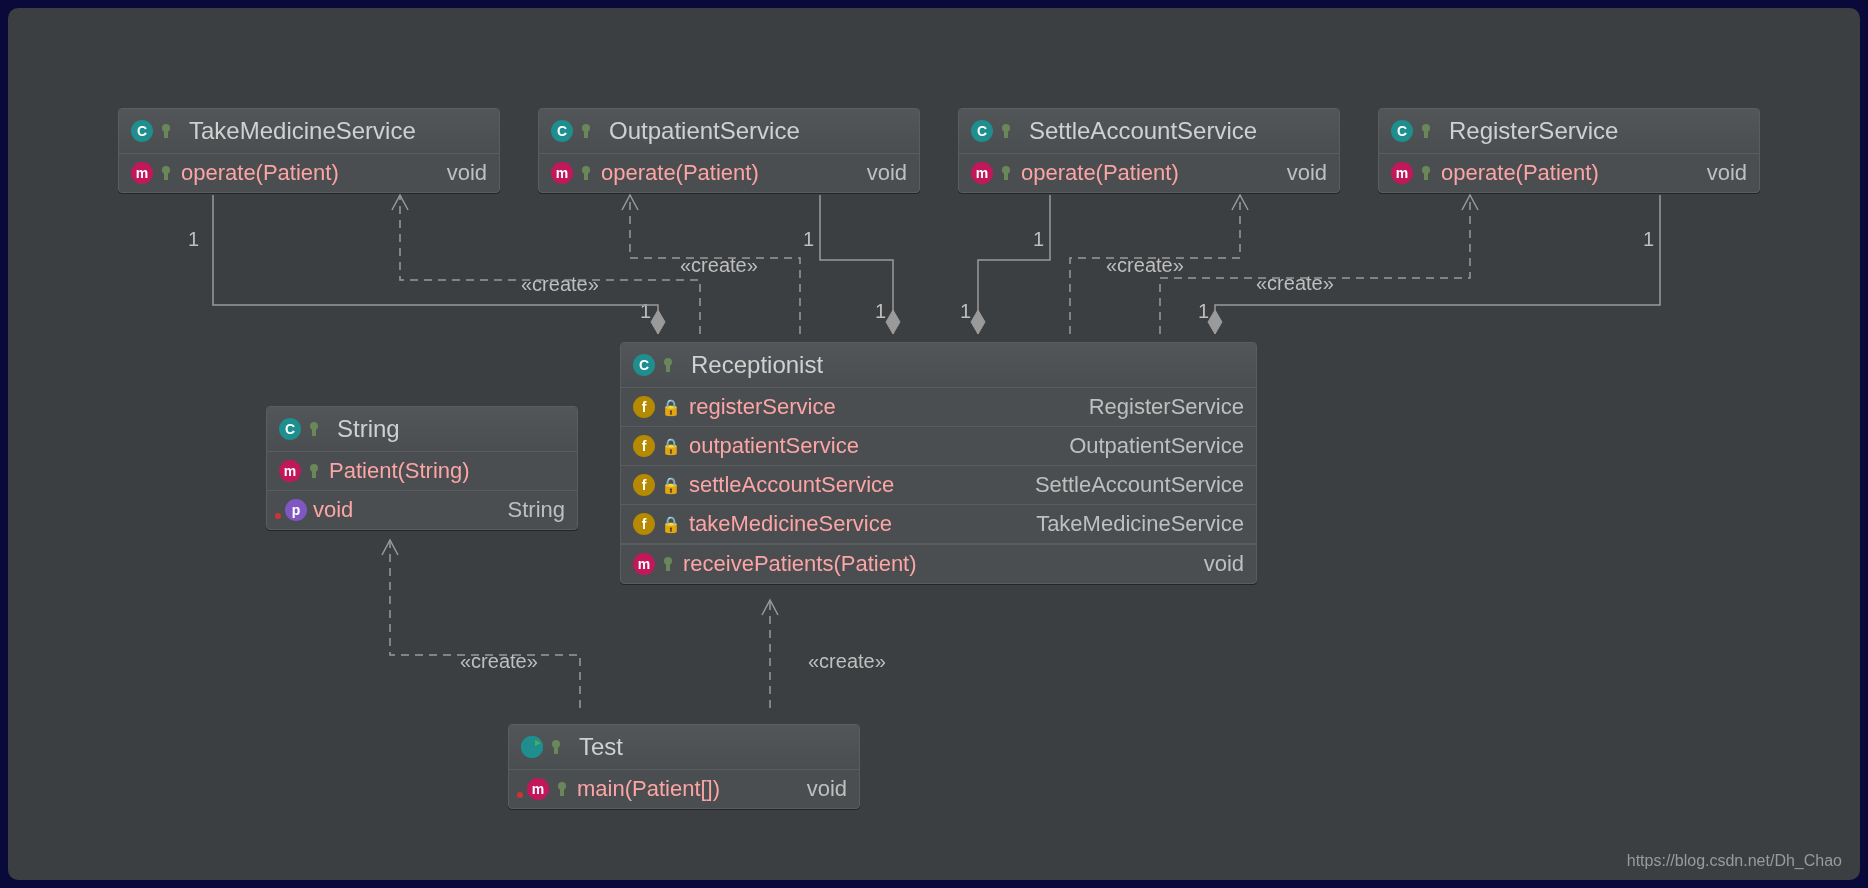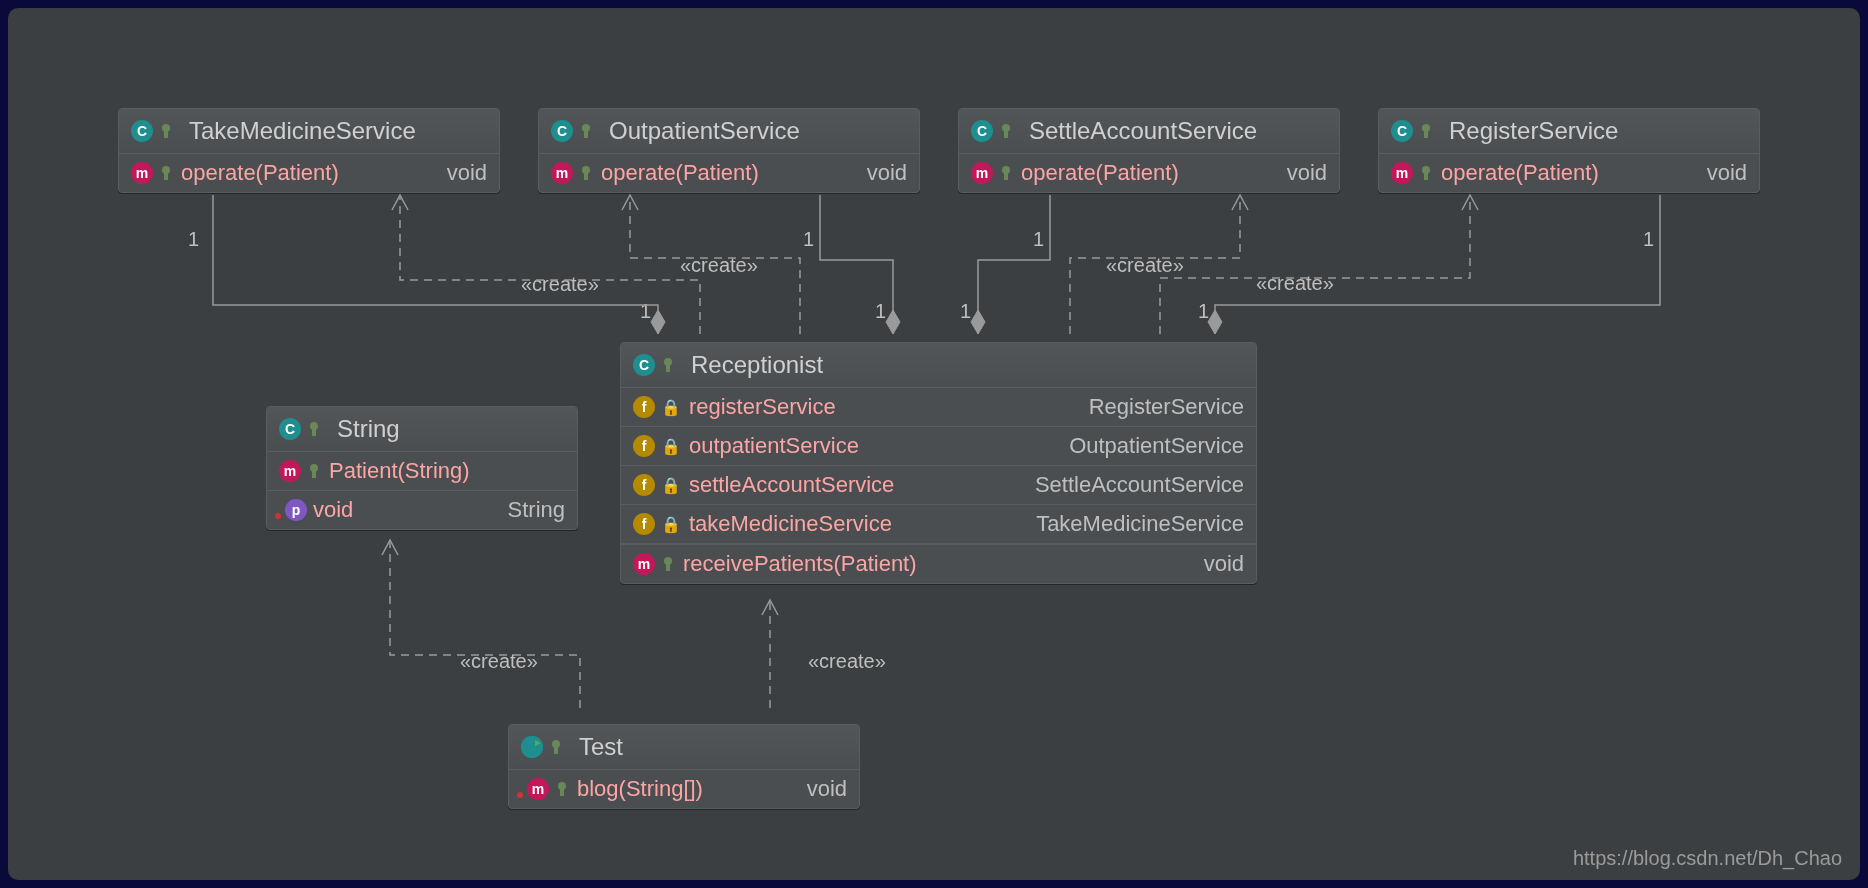--- a/index.html
+++ b/index.html
@@ -18,21 +18,21 @@
     top: 8px;
     width: 1852px;
     height: 872px;
     background: #3c3f41;
     border-radius: 10px;
   }
   .watermark {
     position: absolute;
     right: 18px;
     bottom: 10px;
-    font-size: 20px;
+    font-size: 16px;
     color: #9a9a9a;
   }
   .class-box {
     position: absolute;
     background: #4b4e50;
     border: 1px solid #5a5d5f;
     border-radius: 4px;
     box-shadow: 0 1px 0 rgba(0,0,0,0.4);
   }
   .class-header {
@@ -261,21 +261,21 @@
             <polygon points="14,4 20,7 14,10" fill="#4caf50"></polygon>
           </svg>
       </span>
       <span class="pub"></span>
       <span class="class-name">Test</span>
     </div>
     <div class="class-row">
       <span class="dot-mark"></span>
       <span class="icon icon-m">m</span>
       <span class="pub"></span>
-      <span class="member">blog(String[])</span>
+      <span class="member">main(Patient[])</span>
       <span class="ret">void</span>
     </div>
   </div>
 
   <div class="mult" style="left:180px; top:220px;">1</div>
   <div class="mult" style="left:632px; top:292px;">1</div>
   <div class="mult" style="left:795px; top:220px;">1</div>
   <div class="mult" style="left:867px; top:292px;">1</div>
   <div class="mult" style="left:952px; top:292px;">1</div>
   <div class="mult" style="left:1025px; top:220px;">1</div>

